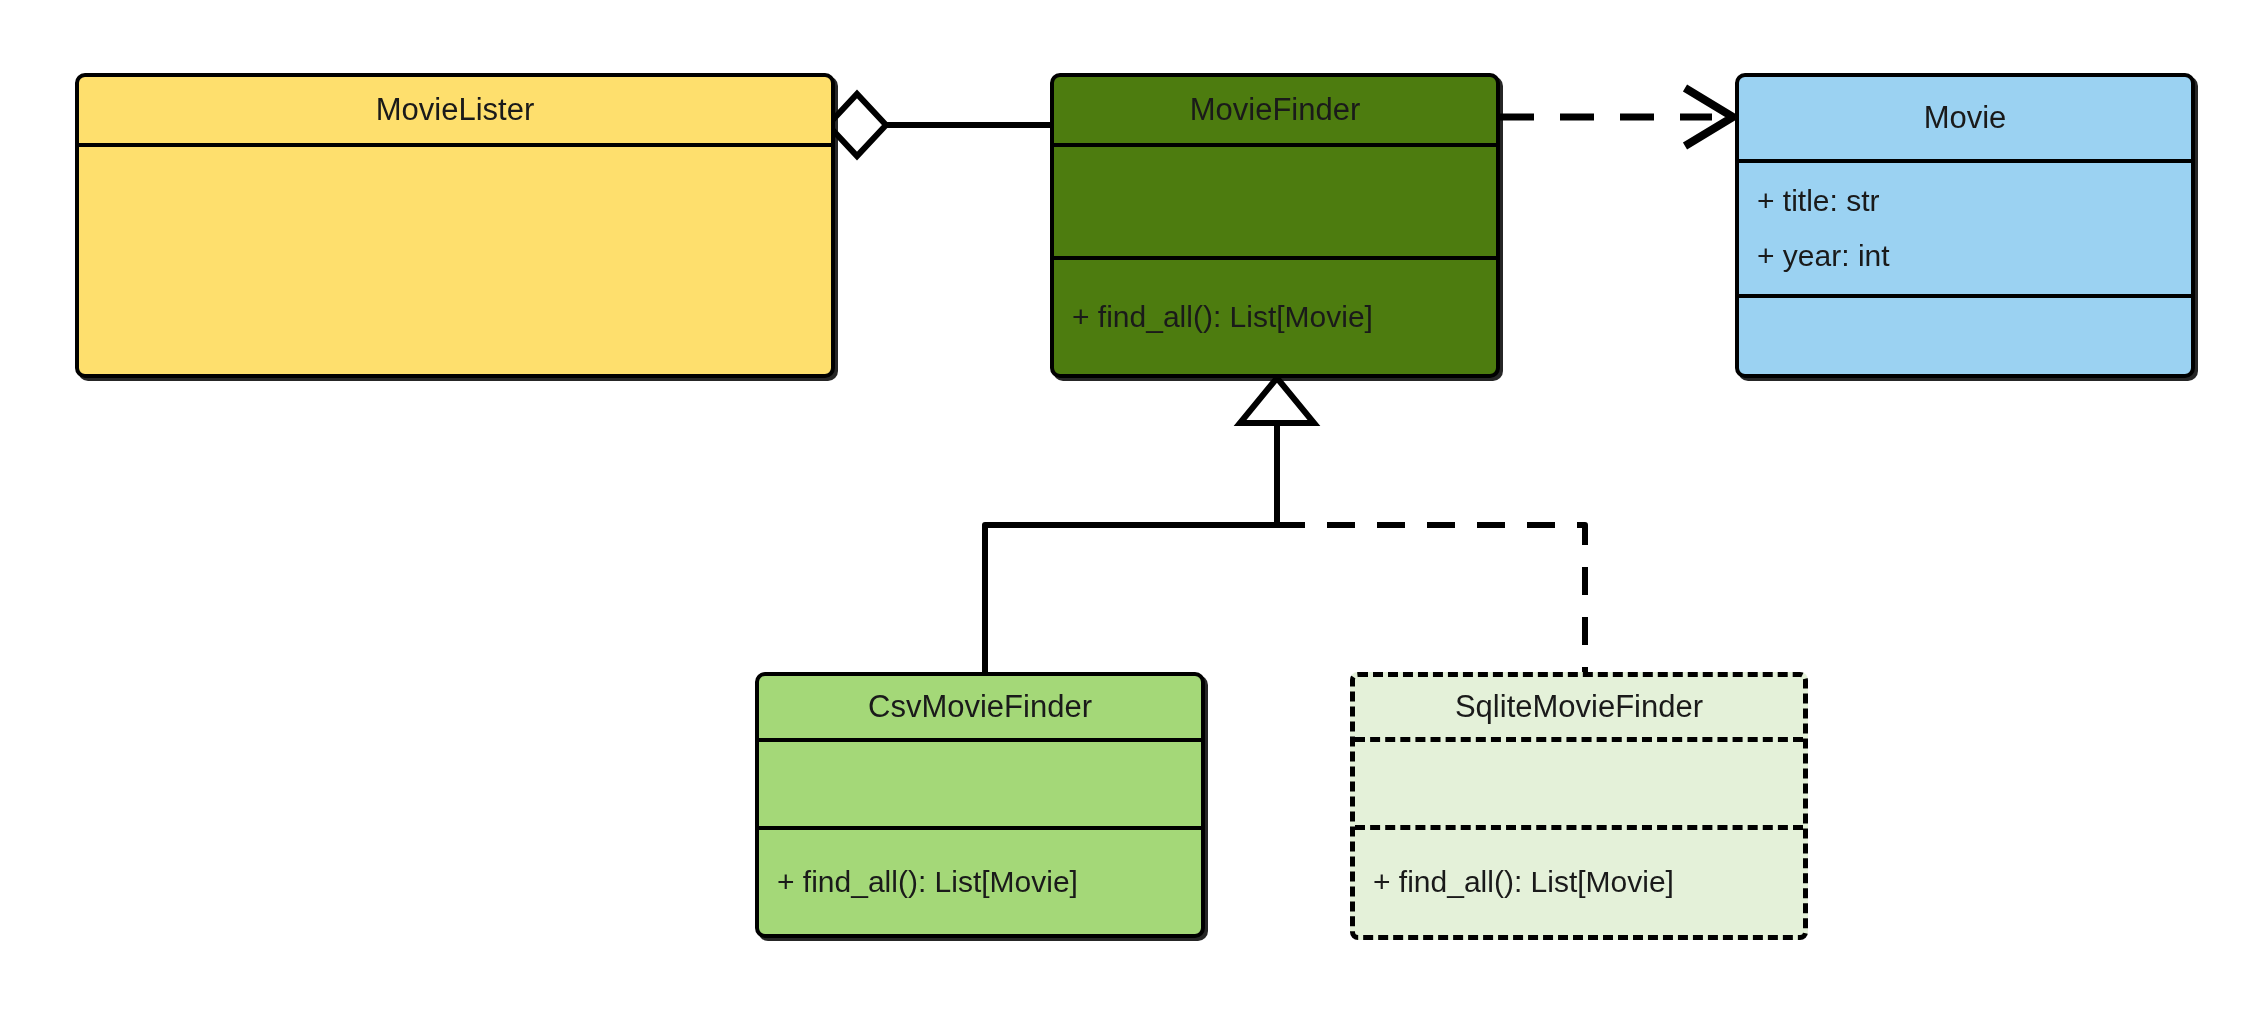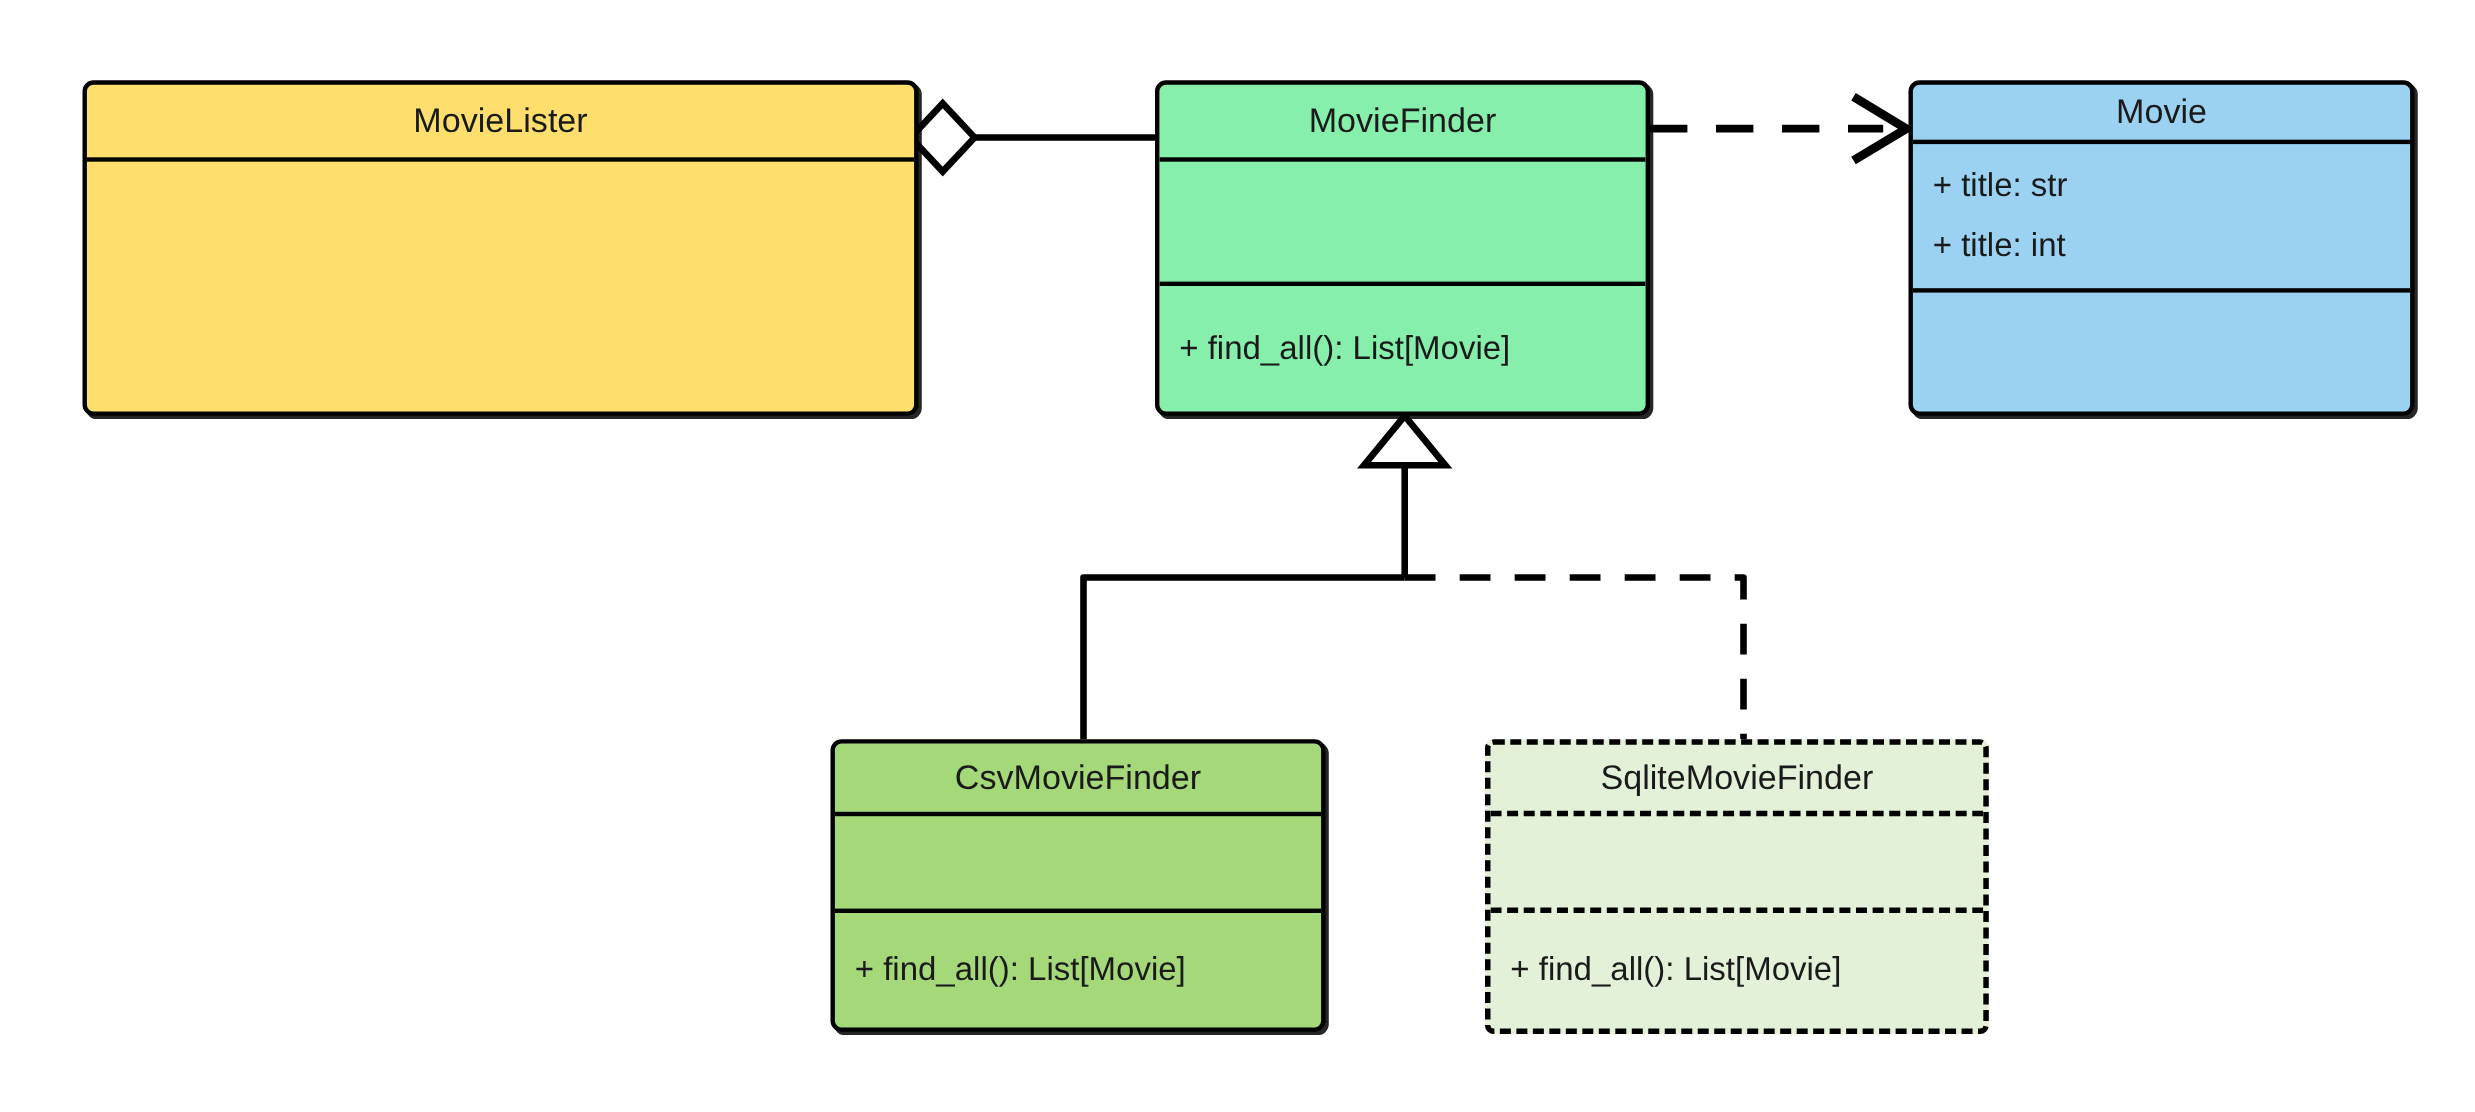--- a/index.html
+++ b/index.html
@@ -108,37 +108,37 @@
     </g>
   </svg>
 
   <div class="uml-class solid" style="left:75px; top:73px; width:760px; height:305px; background:#FEDF6D;">
     <div class="compartment" style="height:66px;">
       <div class="cls-name">MovieLister</div>
     </div>
     <div class="compartment divider empty-compartment" style="height:96px;"></div>
   </div>
 
-  <div class="uml-class solid" style="left:1050px; top:73px; width:450px; height:305px; background:#86efac;">
+  <div class="uml-class solid" style="left:1050px; top:73px; width:450px; height:305px; background:#4d7c0f;">
     <div class="compartment" style="height:66px;">
       <div class="cls-name">MovieFinder</div>
     </div>
     <div class="compartment divider empty-compartment" style="height:113px;"></div>
     <div class="compartment divider members" style="flex:1;">
       <div class="member">+ find_all(): List[Movie]</div>
     </div>
   </div>
 
   <div class="uml-class solid" style="left:1735px; top:73px; width:460px; height:305px; background:#9BD2F2;">
-    <div class="compartment" style="height:50px;">
+    <div class="compartment" style="height:82px;">
       <div class="cls-name">Movie</div>
     </div>
     <div class="compartment divider members" style="height:135px;">
       <div class="member">+ title: str</div>
-      <div class="member">+ title: int</div>
+      <div class="member">+ year: int</div>
     </div>
     <div class="compartment divider empty-compartment" style="flex:1;"></div>
   </div>
 
   <div class="uml-class solid" style="left:755px; top:672px; width:450px; height:266px; background:#A4D878;">
     <div class="compartment" style="height:62px;">
       <div class="cls-name">CsvMovieFinder</div>
     </div>
     <div class="compartment divider empty-compartment" style="height:88px;"></div>
     <div class="compartment divider members" style="flex:1;">

